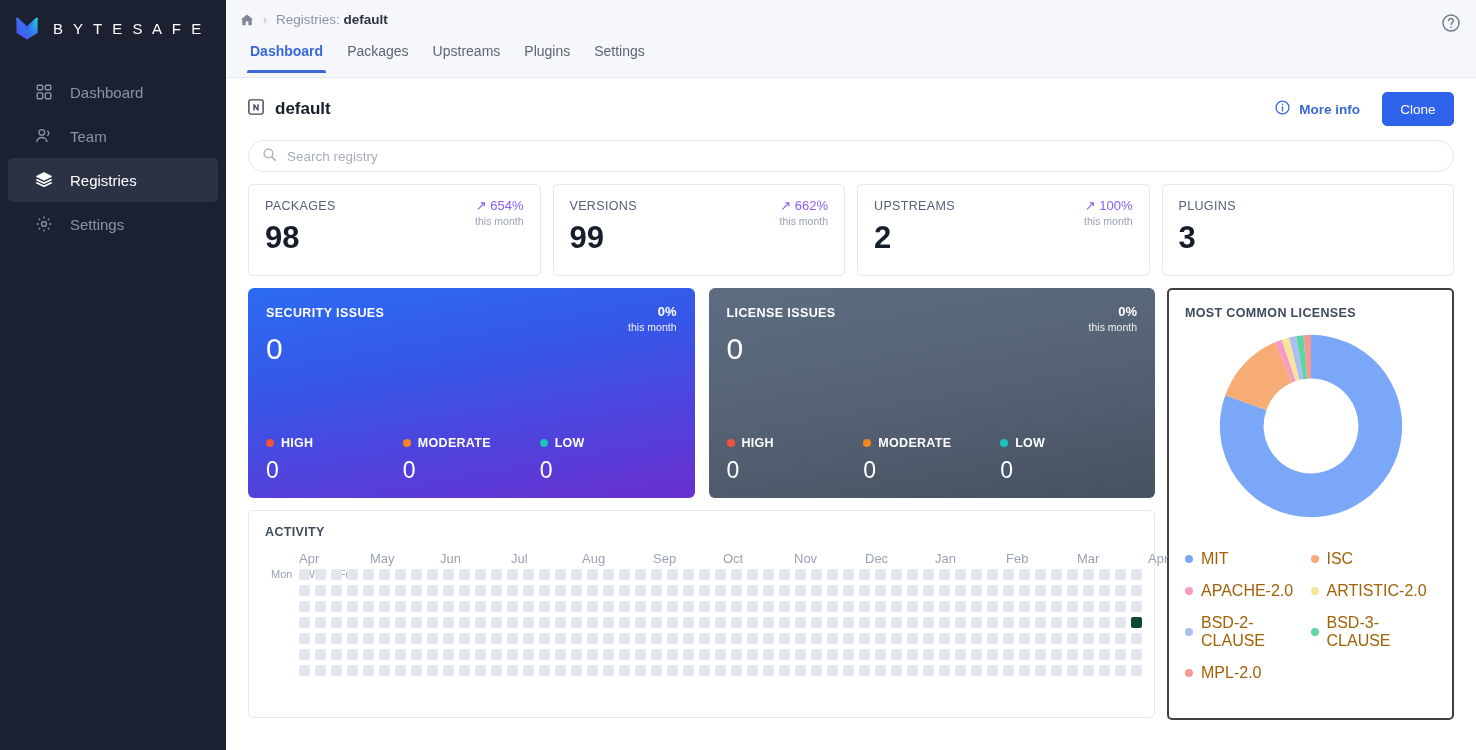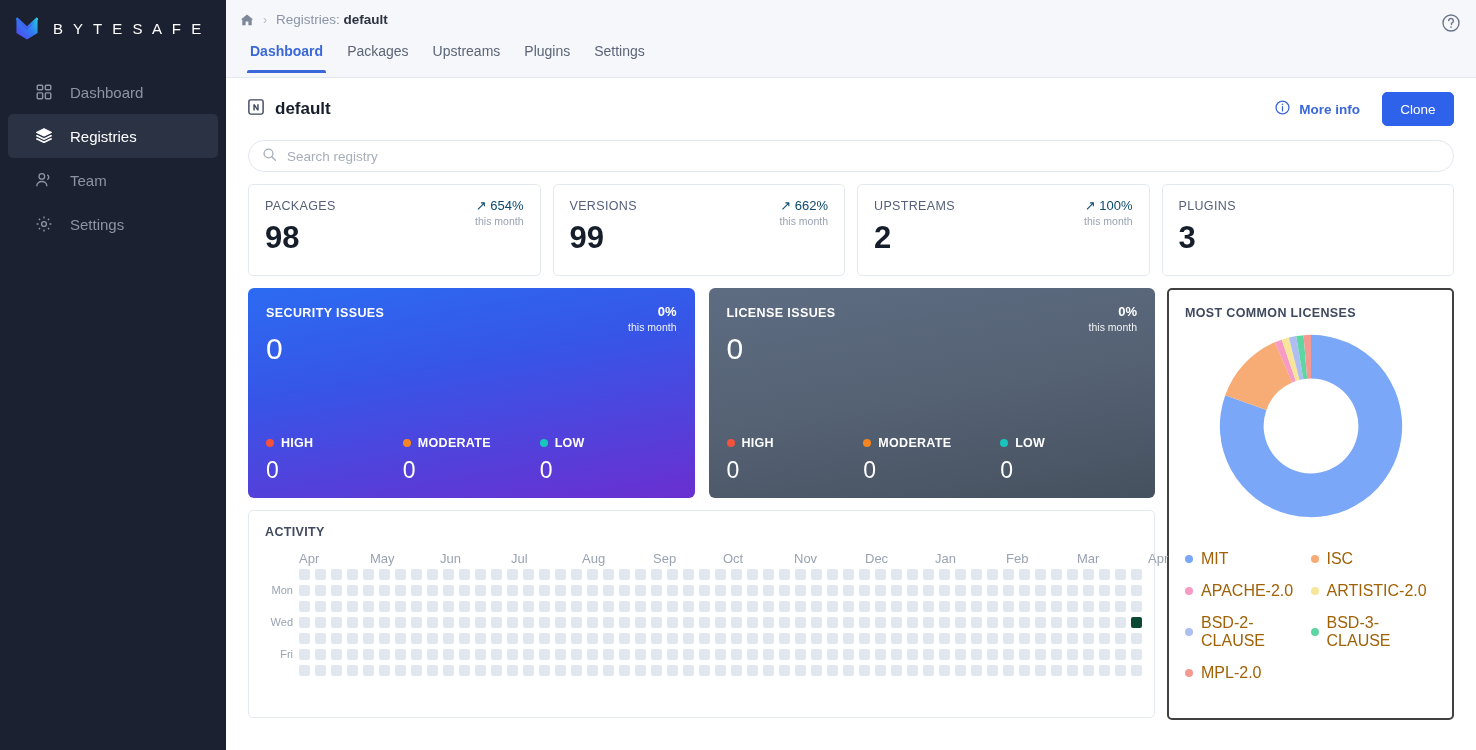--- a/index.html
+++ b/index.html
@@ -130,21 +130,21 @@
   .stat-label {
     font-size: 12.5px; letter-spacing: .35px; color: #55607a; font-weight: 400;
   }
   .stat-value {
     font-size: 31px; font-weight: 700; color: #171e2b;
     margin-top: 9px; line-height: 1;
   }
   .stat-trend {
     position: absolute; right: 16px; top: 13px; text-align: right;
   }
-  .trend-pct { font-size: 13px; color: #0c4a6e; font-weight: 400; }
+  .trend-pct { font-size: 13px; color: #8b5cf6; font-weight: 400; }
   .trend-sub { font-size: 10.5px; color: #9aa3b3; margin-top: 2px; }
 
   
   .mid-row { display: flex; gap: 12px; padding: 0 10px; margin-top: 12px; align-items: flex-start; }
   .mid-left { flex: 0 0 898px; }
   .issues-row { display: flex; gap: 14px; }
   .issue-card {
     flex: 1 1 0; height: 210px; border-radius: 6px;
     padding: 18px 18px 16px 18px; position: relative; color: #ffffff;
     display: flex; flex-direction: column;
@@ -164,21 +164,21 @@
 
   
   .activity {
     margin-top: 12px; border: 1px solid #e4e9f0; border-radius: 5px;
     background: #fff; padding: 14px 12px 16px 16px; height: 208px;
   }
   .activity-title { font-size: 12.5px; letter-spacing: .35px; color: #3f4a5f; font-weight: 700; }
   .heat-wrap { display: flex; margin-top: 12px; }
   .heat-daylabels {
     width: 34px; flex: 0 0 34px; padding-top: 18px;
-    display: flex; flex-direction: column;
+    display: flex; flex-direction: row;
   }
   .heat-daylabels div {
     height: 16px; font-size: 11px; color: #9aa3b3; text-align: right;
     padding-right: 6px; line-height: 11px;
   }
   .heat-body { flex: 1 1 auto; }
   .heat-months { display: flex; height: 18px; position: relative; }
   .heat-months span {
     position: absolute; font-size: 13px; color: #9aa3b3; top: 0;
   }
@@ -234,40 +234,40 @@
           <svg viewBox="0 0 20 20" width="18" height="18" fill="none" stroke="#8b93a5" stroke-width="1.6">
             <rect x="2.5" y="2.5" width="6" height="5" rx="1"></rect>
             <rect x="11.5" y="2.5" width="6" height="5" rx="1"></rect>
             <rect x="2.5" y="11" width="6" height="6.5" rx="1"></rect>
             <rect x="11.5" y="11" width="6" height="6.5" rx="1"></rect>
           </svg>
         </span>
         <span>Dashboard</span>
       </div>
 
+      <div class="nav-item">
+        <span class="nav-icon">
+          <svg viewBox="0 0 20 20" width="18" height="18" fill="none" stroke="#8b93a5" stroke-width="1.5">
+            <circle cx="7.6" cy="6" r="3.1"></circle>
+            <path d="M2 17c0-3.3 2.5-5.3 5.6-5.3S13.2 13.7 13.2 17"></path>
+            <path d="M13.6 4.4a2.9 2.9 0 0 1 0 5.3"></path>
+          </svg>
+        </span>
+        <span>Team</span>
+      </div>
+
       <div class="nav-item active">
         <span class="nav-icon">
           <svg viewBox="0 0 20 20" width="18" height="18" fill="#ffffff">
             <path d="M10 1.8 L18.6 6 L10 10.2 L1.4 6 Z"></path>
             <path d="M2.4 9.3 L10 13 L17.6 9.3 L18.6 9.8 L10 14 L1.4 9.8 Z"></path>
             <path d="M2.4 12.8 L10 16.5 L17.6 12.8 L18.6 13.3 L10 17.5 L1.4 13.3 Z"></path>
           </svg>
         </span>
         <span>Registries</span>
-      </div>
-
-      <div class="nav-item">
-        <span class="nav-icon">
-          <svg viewBox="0 0 20 20" width="18" height="18" fill="none" stroke="#8b93a5" stroke-width="1.5">
-            <circle cx="7.6" cy="6" r="3.1"></circle>
-            <path d="M2 17c0-3.3 2.5-5.3 5.6-5.3S13.2 13.7 13.2 17"></path>
-            <path d="M13.6 4.4a2.9 2.9 0 0 1 0 5.3"></path>
-          </svg>
-        </span>
-        <span>Team</span>
       </div>
 
       <div class="nav-item">
         <span class="nav-icon">
           <svg viewBox="0 0 20 20" width="18" height="18" fill="none" stroke="#8b93a5" stroke-width="1.5">
             <circle cx="10" cy="10" r="2.7"></circle>
             <path d="M10 1.8v2.1M10 16.1v2.1M18.2 10h-2.1M3.9 10H1.8M15.8 4.2l-1.5 1.5M5.7 14.3l-1.5 1.5M15.8 15.8l-1.5-1.5M5.7 5.7L4.2 4.2"></path>
           </svg>
         </span>
         <span>Settings</span>

